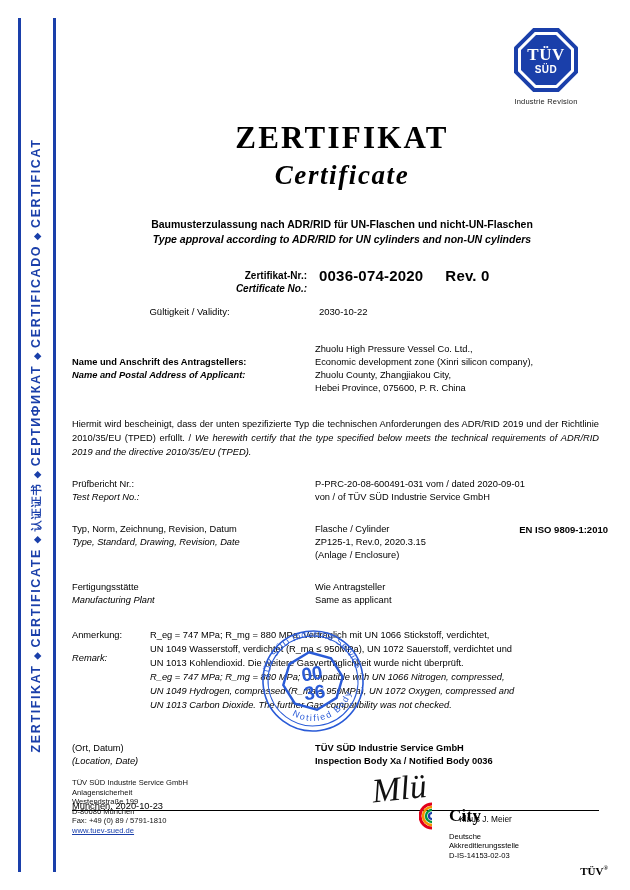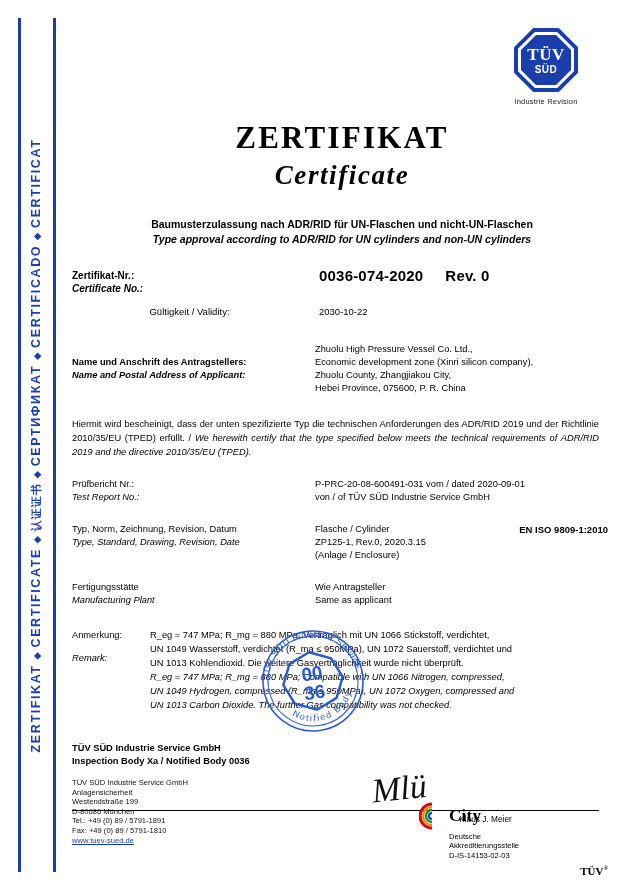--- a/index.html
+++ b/index.html
@@ -155,20 +155,21 @@
   }
 
   
   .certno-row {
     margin-top: 22px;
     display: flex;
     align-items: flex-start;
   }
   .certno-label {
     width: 247px;
+    text-align: right;
     font-size: 10px;
     font-weight: bold;
     line-height: 13px;
     padding-right: 12px;
     box-sizing: border-box;
   }
   .certno-label .it { font-style: italic; }
   .certno-value {
     font-size: 15px;
     font-weight: bold;
@@ -497,35 +498,39 @@
         <div>R_eg = 747 MPa; R_mg = 880 MPa; Verträglich mit UN 1066 Stickstoff, verdichtet,</div>
         <div>UN 1049 Wasserstoff, verdichtet (R_ma ≤ 950MPa), UN 1072 Sauerstoff, verdichtet und</div>
         <div>UN 1013 Kohlendioxid. Die weitere Gasverträglichkeit wurde nicht überprüft.</div>
         <div class="it">R_eg = 747 MPa; R_mg = 880 MPa; Compatible with UN 1066 Nitrogen, compressed,</div>
         <div class="it">UN 1049 Hydrogen, compressed (R_ma ≤ 950MPa), UN 1072 Oxygen, compressed and</div>
         <div class="it">UN 1013 Carbon Dioxide. The further Gas compatibility was not checked.</div>
       </div>
     </div>
 
     <div class="sig-block">
+      <div class="sig-left">
+        <div>(Ort, Datum)</div>
+        <div class="it">(Location, Date)</div>
+        <div class="city-date">München, 2020-10-23</div>
+      </div>
       <div class="sig-right">
         <div>TÜV SÜD Industrie Service GmbH</div>
         <div>Inspection Body Xa / Notified Body 0036</div>
       </div>
       <div class="signature">Mlü</div>
       <div class="sig-rule"></div>
       <div class="sig-name">Klaus J. Meier</div>
     </div>
 
     <div class="footer">
       <div>TÜV SÜD Industrie Service GmbH</div>
       <div>Anlagensicherheit</div>
       <div>Westendstraße 199</div>
       <div>D-80686 München</div>
-      <div>Tel.: +49 (0) 89 / 5791-1891</div>
       <div>Fax: +49 (0) 89 / 5791-1810</div>
       <div class="link">www.tuev-sued.de</div>
     </div>
 
     <div class="dakks">
       <div class="dakks-row">
         <div class="dakks-mark">
           <svg width="26" height="28" viewBox="0 0 26 28">
             <path d="M13 2 A12 12 0 0 0 13 26" fill="none" stroke="#e2001a" stroke-width="3"></path>
             <path d="M13 5 A9 9 0 0 0 13 23" fill="none" stroke="#f39200" stroke-width="2.6"></path>

